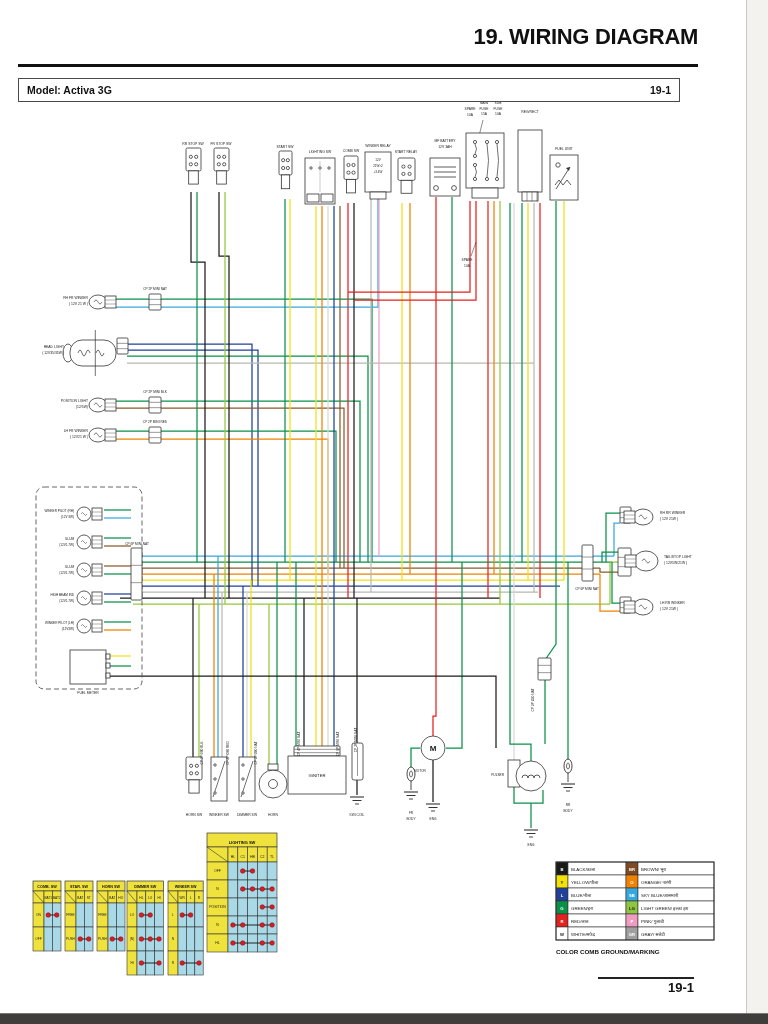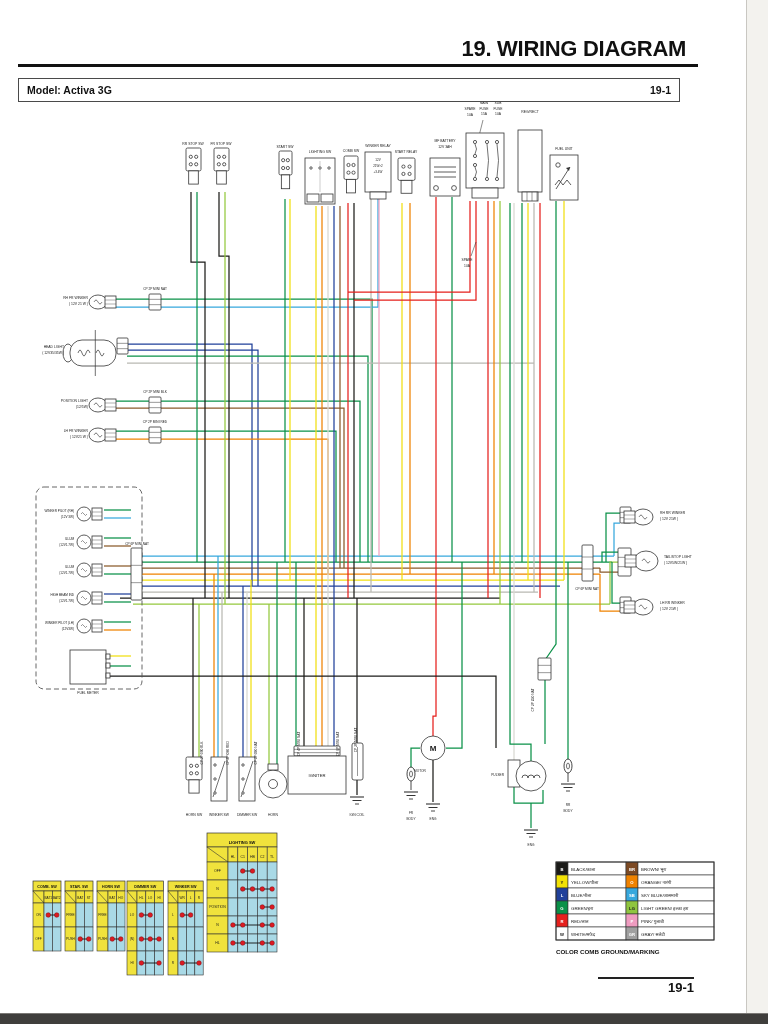--- a/index.html
+++ b/index.html
@@ -1,21 +1,21 @@
 <!DOCTYPE html>
 <html><head>
 <meta charset="utf-8">
 <style>
   html,body{margin:0;padding:0;background:#e9e7e2;}
   .page{position:relative;width:768px;height:1024px;background:#ffffff;overflow:hidden;
         font-family:"Liberation Sans",sans-serif;}
   #diagram{position:absolute;left:0;top:0;width:768px;height:1024px;}
   #diagram text{font-family:"Liberation Sans",sans-serif;}
   .title{position:absolute;top:24px;right:70px;font-size:22px;font-weight:bold;
-         letter-spacing:-0.3px;color:#101010;margin:12px;z-index:3;}
+         letter-spacing:-0.3px;color:#101010;margin:0;z-index:3;}
   .rule{position:absolute;left:18px;top:64px;width:680px;height:3px;background:#111;z-index:3;}
   .modelbar{position:absolute;left:18px;top:78px;width:662px;height:24px;border:1px solid #4a4a4a;
             display:flex;align-items:center;justify-content:space-between;padding:0 8px;
             box-sizing:border-box;font-size:10.5px;font-weight:bold;color:#111;background:#fff;z-index:3;}
   .edge-right{position:absolute;left:746px;top:0;width:22px;height:1024px;background:#f3f2ee;
               border-left:1px solid #c9c7c2;z-index:4;}
   .edge-bottom{position:absolute;left:0;top:1013px;width:768px;height:11px;background:#3f3e3c;
                border-top:1px solid #7a7875;z-index:5;}
 </style>
 </head>

